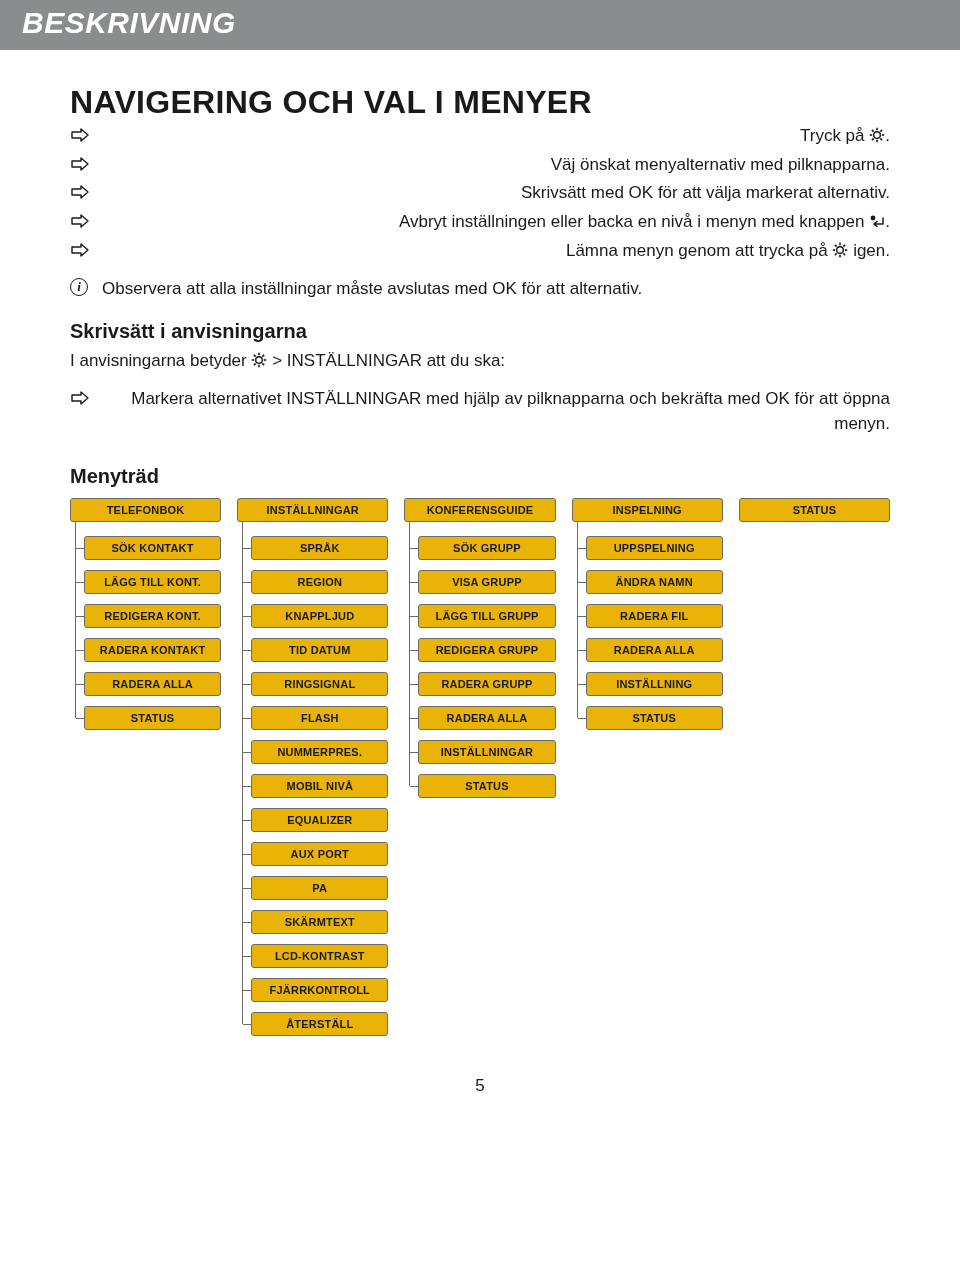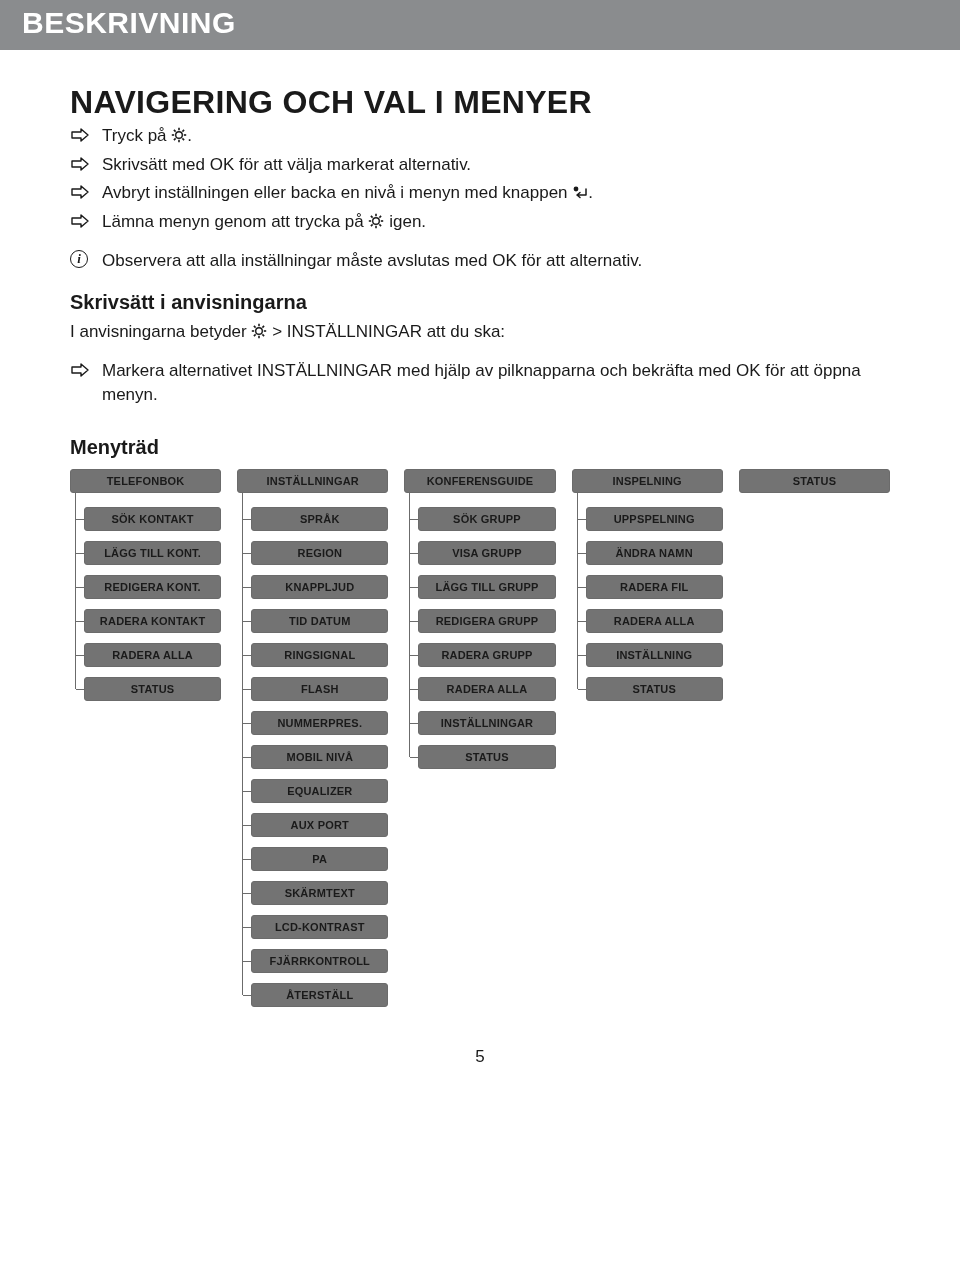--- a/index.html
+++ b/index.html
@@ -12,35 +12,37 @@
   .header-bar {
     background: #8a8c8e;
     color: #fff;
     padding: 6px 22px 10px;
     margin-bottom: 34px;
   }
   .header-bar h1 {
     font-size: 30px;
     font-weight: 700;
     letter-spacing: 0.5px;
+    font-style: italic;
   }
   .content { padding: 0 70px; }
   h2.section {
     font-size: 32px;
     font-weight: 700;
     letter-spacing: 0.3px;
     margin-bottom: 3px;
   }
   .arrow-list { list-style: none; margin-bottom: 14px; }
   .arrow-list li {
     position: relative;
     padding-left: 32px;
     font-size: 17px;
     line-height: 1.45;
     margin-bottom: 4px;
+    text-align: right;
   }
   .arrow-icon {
     position: absolute;
     left: 0; top: 2px;
     width: 20px; height: 16px;
   }
   .arrow-icon svg { width: 20px; height: 16px; }
   .info-line {
     position: relative;
     padding-left: 32px;
@@ -86,21 +88,21 @@
   .tree-col { width: 154px; }
   .node {
     border: 1.2px solid #6b6b6b;
     border-radius: 3px;
     text-align: center;
     font-size: 11px;
     font-weight: 700;
     letter-spacing: 0.2px;
     padding: 5px 2px;
     position: relative;
-    background: #737373;
+    background: #eab308;
   }
   .header-node { margin-bottom: 14px; }
   .child-wrap {
     position: relative;
     padding-left: 14px;
   }
   .child-wrap::before {
     content: "";
     position: absolute;
     left: 5px;
@@ -182,20 +184,26 @@
             <use href="#arrow-right"></use>
           </svg></span>
       <span>Tryck på </span><span class="inline-icon"><svg viewBox="0 0 16 16">
             <use href="#gear"></use>
           </svg></span><span>.</span>
     </li>
     <li>
       <span class="arrow-icon"><svg viewBox="0 0 20 16">
             <use href="#arrow-right"></use>
           </svg></span>
+      <span>Väj önskat menyalternativ med pilknapparna.</span>
+    </li>
+    <li>
+      <span class="arrow-icon"><svg viewBox="0 0 20 16">
+            <use href="#arrow-right"></use>
+          </svg></span>
       <span>Skrivsätt med </span><b>OK</b><span> för att välja markerat alternativ.</span>
     </li>
     <li>
       <span class="arrow-icon"><svg viewBox="0 0 20 16">
             <use href="#arrow-right"></use>
           </svg></span>
       <span>Avbryt inställningen eller backa en nivå i menyn med knappen </span><span class="inline-icon"><svg viewBox="0 0 16 16">
             <use href="#dot-back"></use>
           </svg></span><span>.</span>
     </li>

